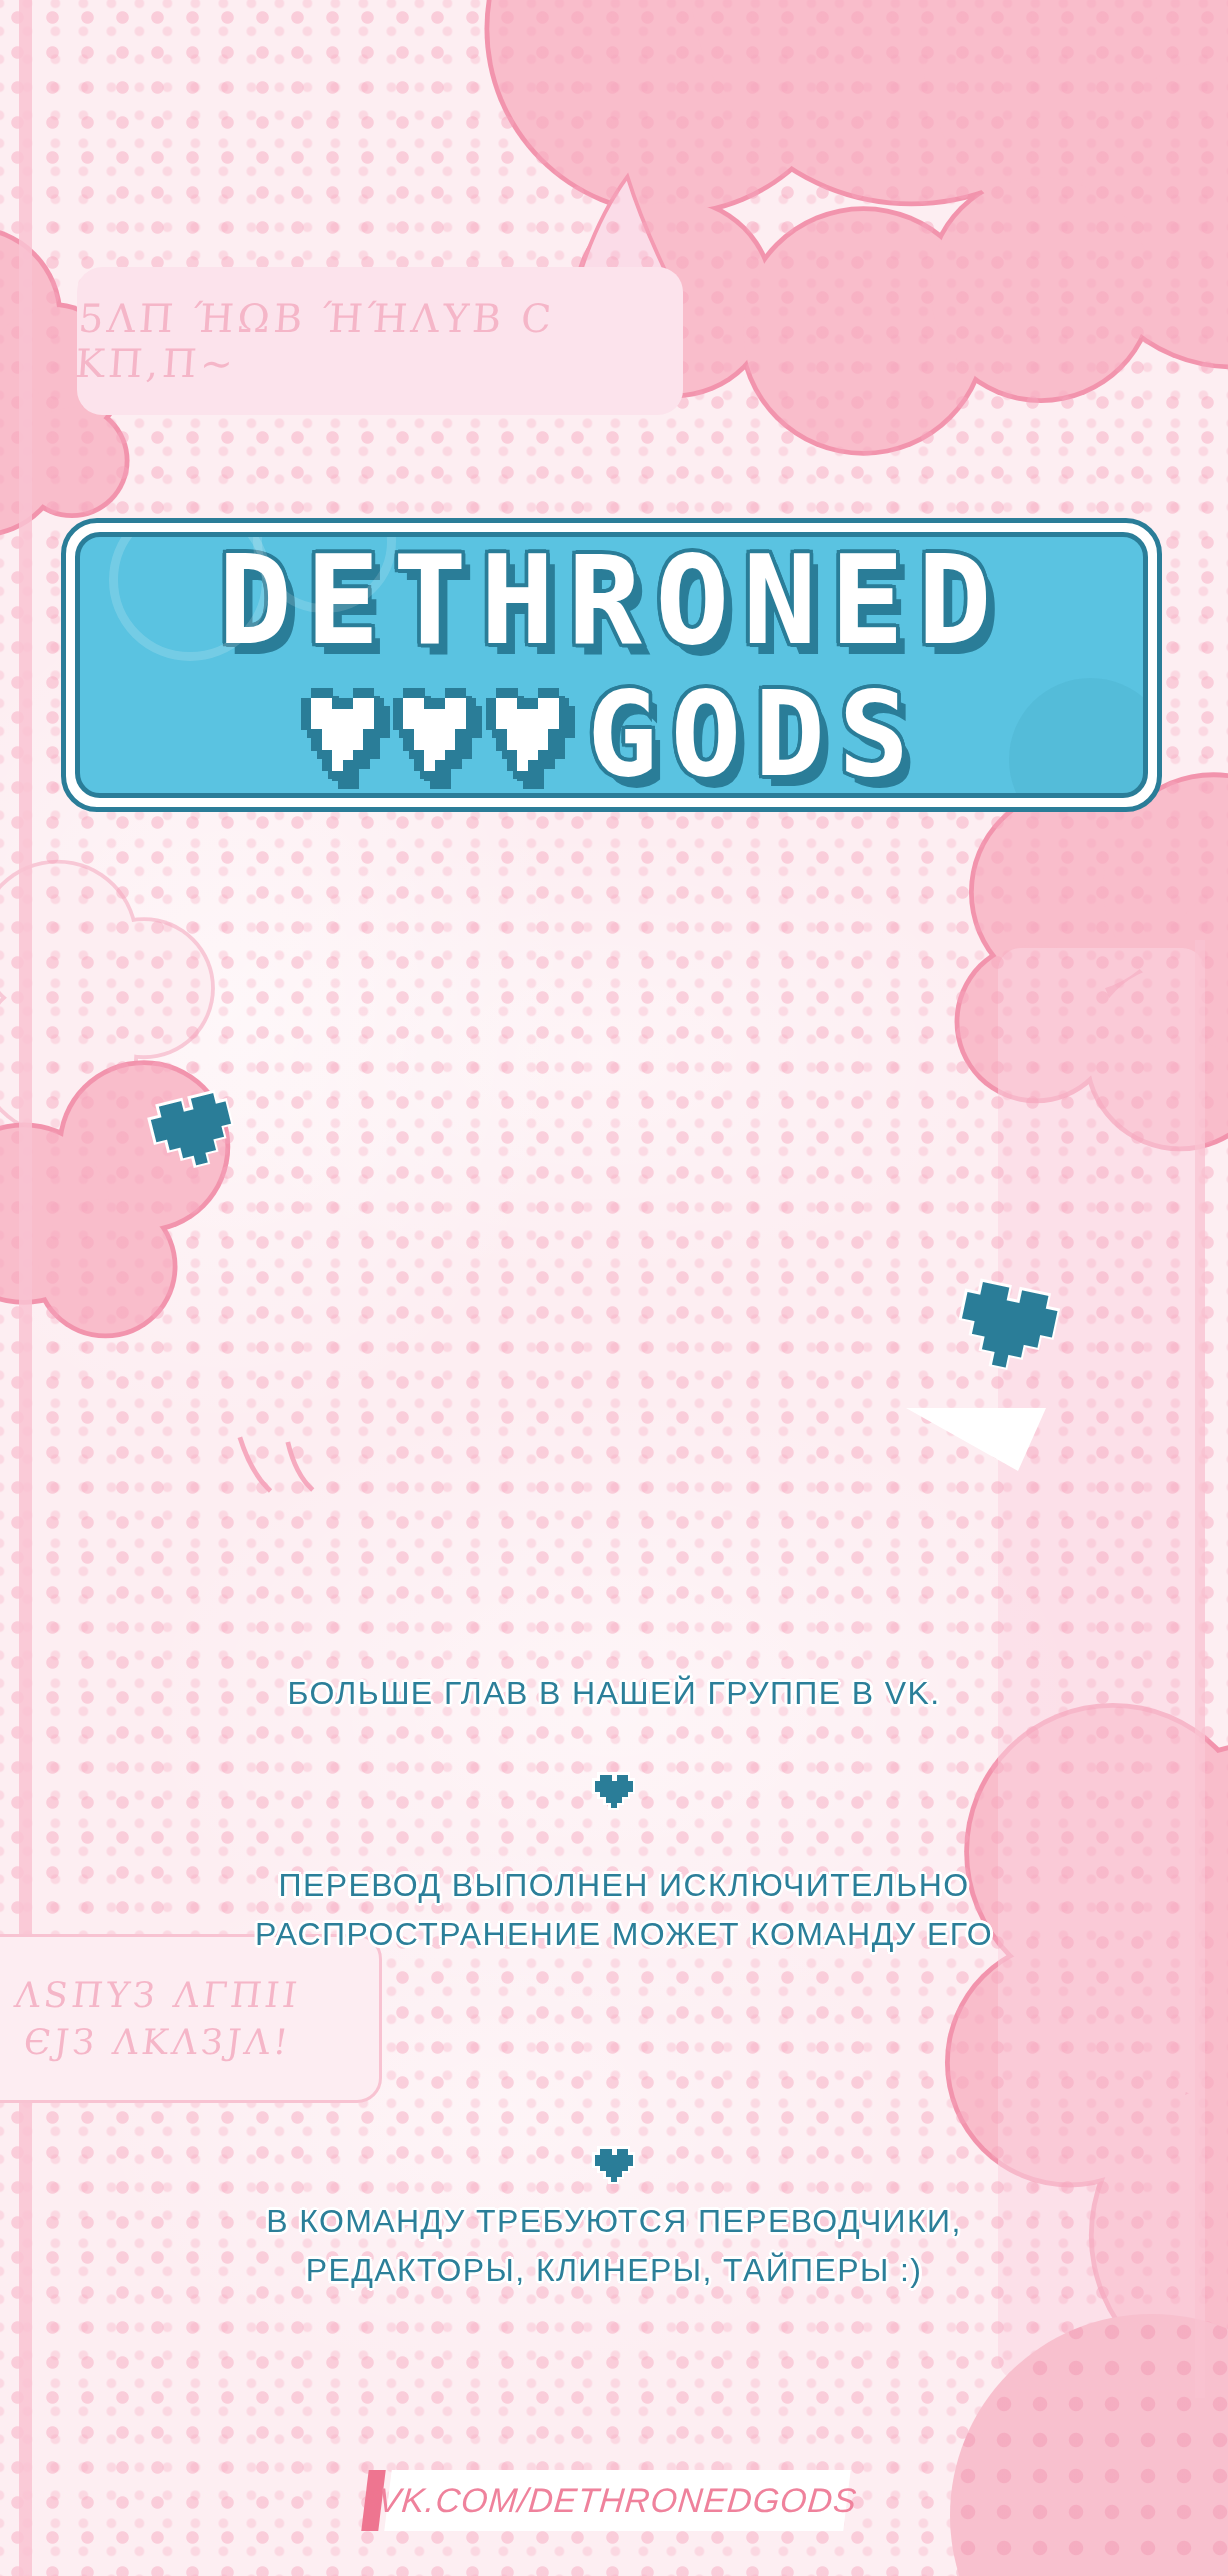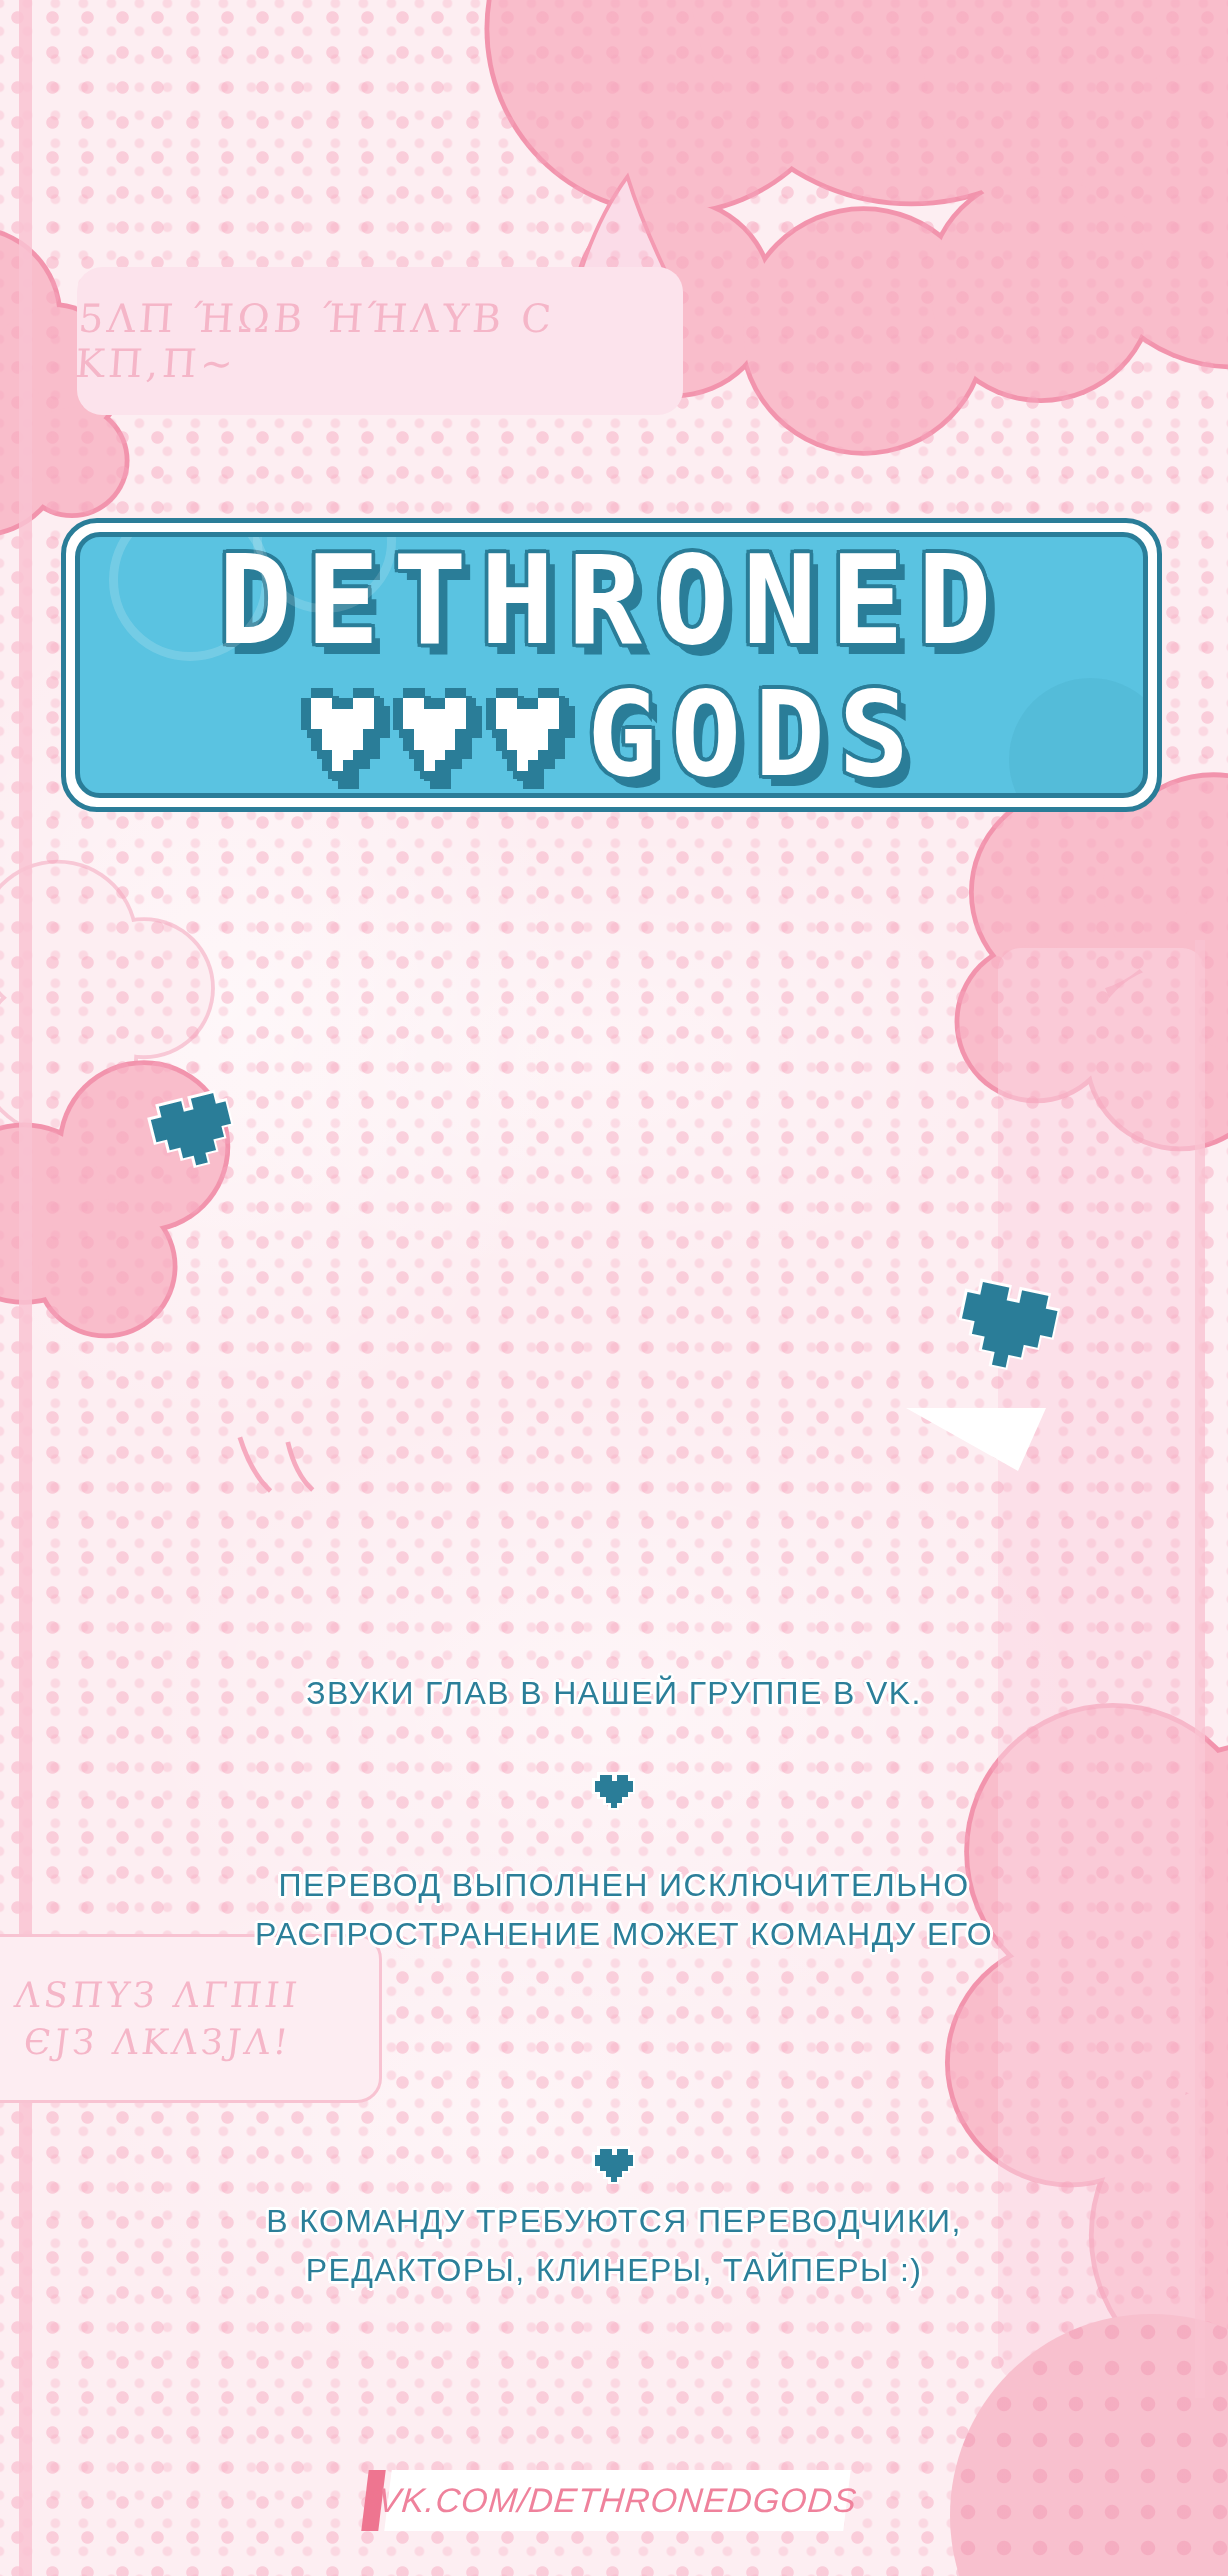--- a/index.html
+++ b/index.html
@@ -418,21 +418,21 @@
         <rect x="2" y="3" width="1.05" height="1.05" fill="#2a7d98"></rect>
         <rect x="3" y="3" width="1.05" height="1.05" fill="#2a7d98"></rect>
         <rect x="4" y="3" width="1.05" height="1.05" fill="#2a7d98"></rect>
         <rect x="5" y="3" width="1.05" height="1.05" fill="#2a7d98"></rect>
         <rect x="2" y="4" width="1.05" height="1.05" fill="#2a7d98"></rect>
         <rect x="3" y="4" width="1.05" height="1.05" fill="#2a7d98"></rect>
         <rect x="4" y="4" width="1.05" height="1.05" fill="#2a7d98"></rect>
         <rect x="3" y="5" width="1.05" height="1.05" fill="#2a7d98"></rect>
       </svg></span>
 
-  <div class="teal-text vk-note">ЗВУКИ ГЛАВ В НАШЕЙ ГРУППЕ В VK.</div>
+  <div class="teal-text vk-note">БОЛЬШЕ ГЛАВ В НАШЕЙ ГРУППЕ В VK.</div>
 
   <span class="teal-heart heart-div1" style="display: inline-block;"><svg viewBox="0 0 7 6" width="100%" height="100%" preserveAspectRatio="none" shape-rendering="crispEdges">
         <rect x="1" y="0" width="1.05" height="1.05" fill="#2a7d98"></rect>
         <rect x="2" y="0" width="1.05" height="1.05" fill="#2a7d98"></rect>
         <rect x="4" y="0" width="1.05" height="1.05" fill="#2a7d98"></rect>
         <rect x="5" y="0" width="1.05" height="1.05" fill="#2a7d98"></rect>
         <rect x="0" y="1" width="1.05" height="1.05" fill="#2a7d98"></rect>
         <rect x="1" y="1" width="1.05" height="1.05" fill="#2a7d98"></rect>
         <rect x="2" y="1" width="1.05" height="1.05" fill="#2a7d98"></rect>
         <rect x="3" y="1" width="1.05" height="1.05" fill="#2a7d98"></rect>

